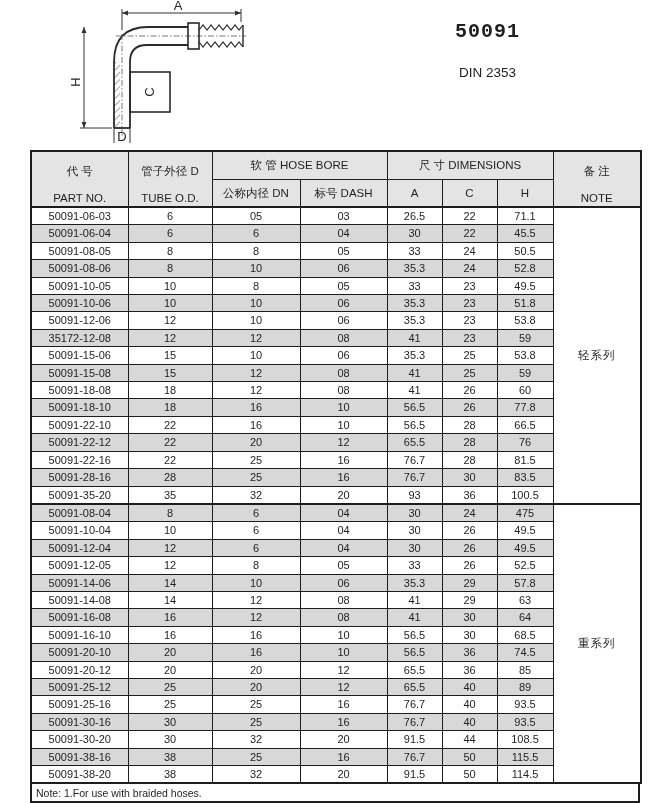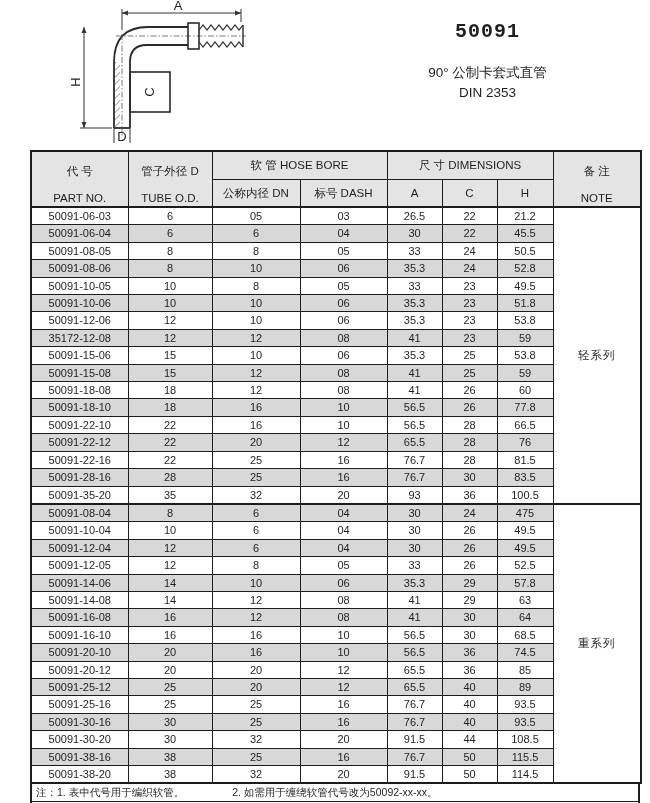--- a/index.html
+++ b/index.html
@@ -113,21 +113,20 @@
 
       <line x1="78" y1="128" x2="78" y2="143" stroke="#333" stroke-width="1"></line>
       <line x1="94" y1="128" x2="94" y2="143" stroke="#333" stroke-width="1"></line>
       <text x="86" y="141" font-size="13" text-anchor="middle">D</text>
     </svg>
   </div>
 
   <div class="titleblock">
     <div class="series">50091</div>
     <div class="subs">
-      <div>90° 公制卡套式直管</div>
       <div>DIN 2353</div>
     </div>
   </div>
 
   <div class="table-wrap">
     <table class="parts">
       <colgroup>
         <col style="width:97px">
           <col style="width:84px">
           <col style="width:88px">
@@ -163,21 +162,21 @@
         </tr>
       </thead>
       <tbody>
           <tr>
             <td class="thick-r">50091-06-03</td>
             <td class="thick-r">6</td>
             <td>05</td>
             <td class="thick-r">03</td>
             <td>26.5</td>
             <td>22</td>
-            <td class="thick-r">21.2</td>
+            <td class="thick-r">71.1</td>
             <td rowspan="17" class="note-cell">轻系列</td>
           </tr>
           <tr class="shade">
             <td class="thick-r">50091-06-04</td>
             <td class="thick-r">6</td>
             <td>6</td>
             <td class="thick-r">04</td>
             <td>30</td>
             <td>22</td>
             <td class="thick-r">45.5</td>
@@ -459,25 +458,20 @@
             <td>32</td>
             <td class="thick-r">20</td>
             <td>91.5</td>
             <td>50</td>
             <td class="thick-r">114.5</td>
           </tr>
         </tbody>
     </table>
 
     <div class="notes">
-      <div class="line zh">
-        <span>注：1. 表中代号用于编织软管。</span>
-        <span class="gap-wide"></span>
-        <span>2. 如需用于缠绕软管代号改为50092-xx-xx。</span>
-      </div>
       <div class="line en">
         <span>Note: 1.For use with braided hoses.</span>
         <span class="gap-narrow"></span>
       </div>
     </div>
   </div>
 
 </div>
 
 </body></html>

